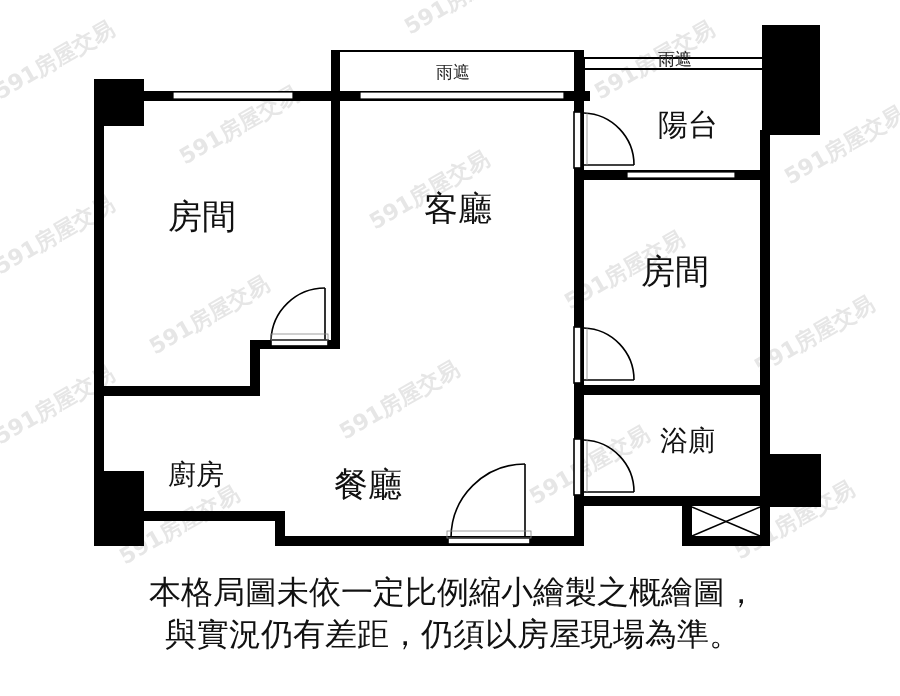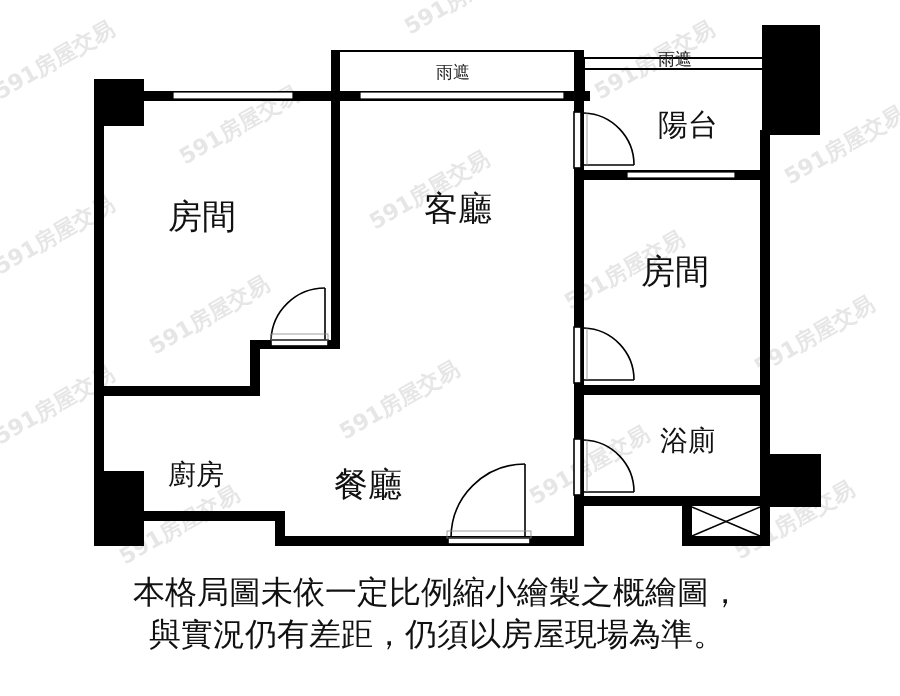--- a/index.html
+++ b/index.html
@@ -1,21 +1,21 @@
 <!DOCTYPE html>
 <html><head>
   <meta charset="utf-8">
   <style>
     html, body { margin: 0; padding: 0; background: #ffffff; }
     body { width: 900px; height: 696px; position: relative; overflow: hidden; font-family: "DejaVu Sans", sans-serif; }
     #plan { position: absolute; left: 0; top: 0; width: 900px; height: 696px; }
     .room-label { font-family: "DejaVu Sans", sans-serif; fill: #111; }
     .small-label { font-family: "DejaVu Sans", sans-serif; fill: #222; }
     .watermark { font-family: "DejaVu Sans", sans-serif; fill: #e6e6e6; font-weight: bold; }
-    .note { position: absolute; left: 0; width: 874px; text-align: center; font-family: "DejaVu Sans", sans-serif; font-size: 32px; color: #111; letter-spacing: 0px; line-height: 40px; }
+    .note { position: absolute; left: 16px; width: 874px; text-align: center; font-family: "DejaVu Sans", sans-serif; font-size: 32px; color: #111; letter-spacing: 0px; line-height: 40px; }
     #note1 { top: 572px; }
     #note2 { top: 614px; text-align: center; }
   </style>
 </head>
 <body>
 
 <svg id="plan" viewBox="0 0 900 696" xmlns="http://www.w3.org/2000/svg">
 
   <g>
     <text class="watermark" x="0" y="0" font-size="22" transform="translate(0,100) rotate(-30)">591房屋交易</text>

